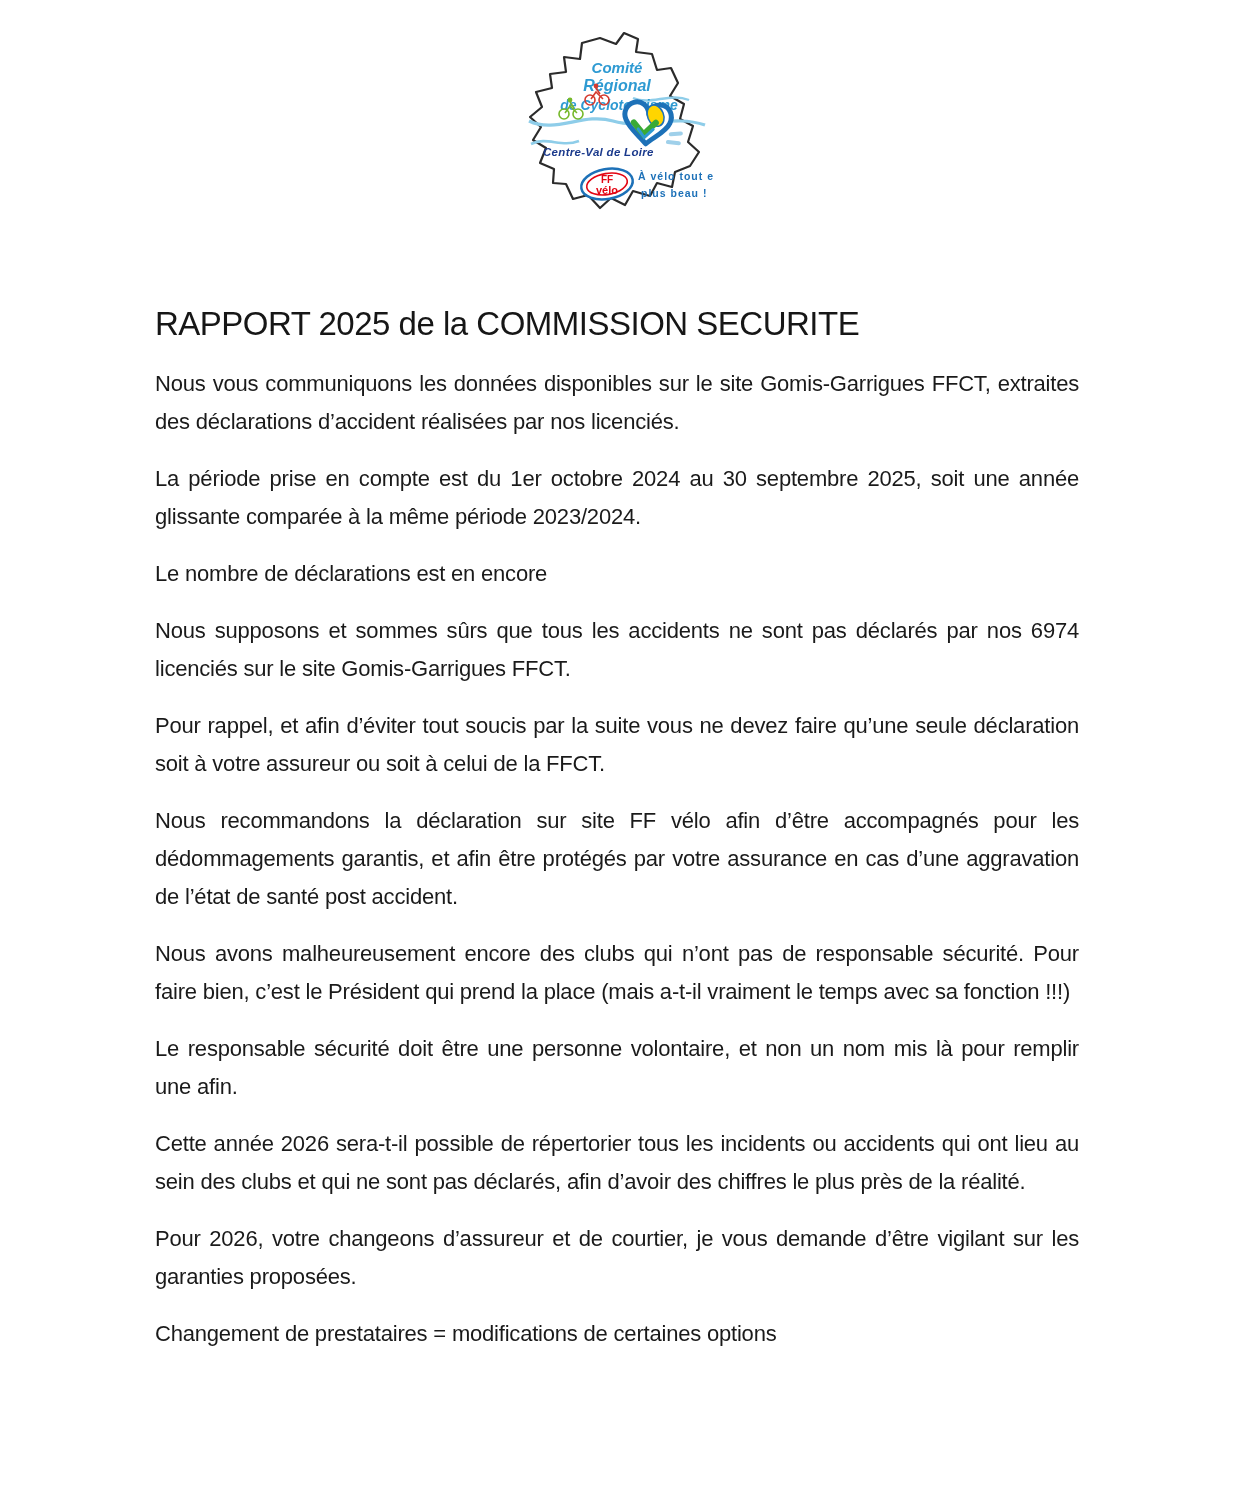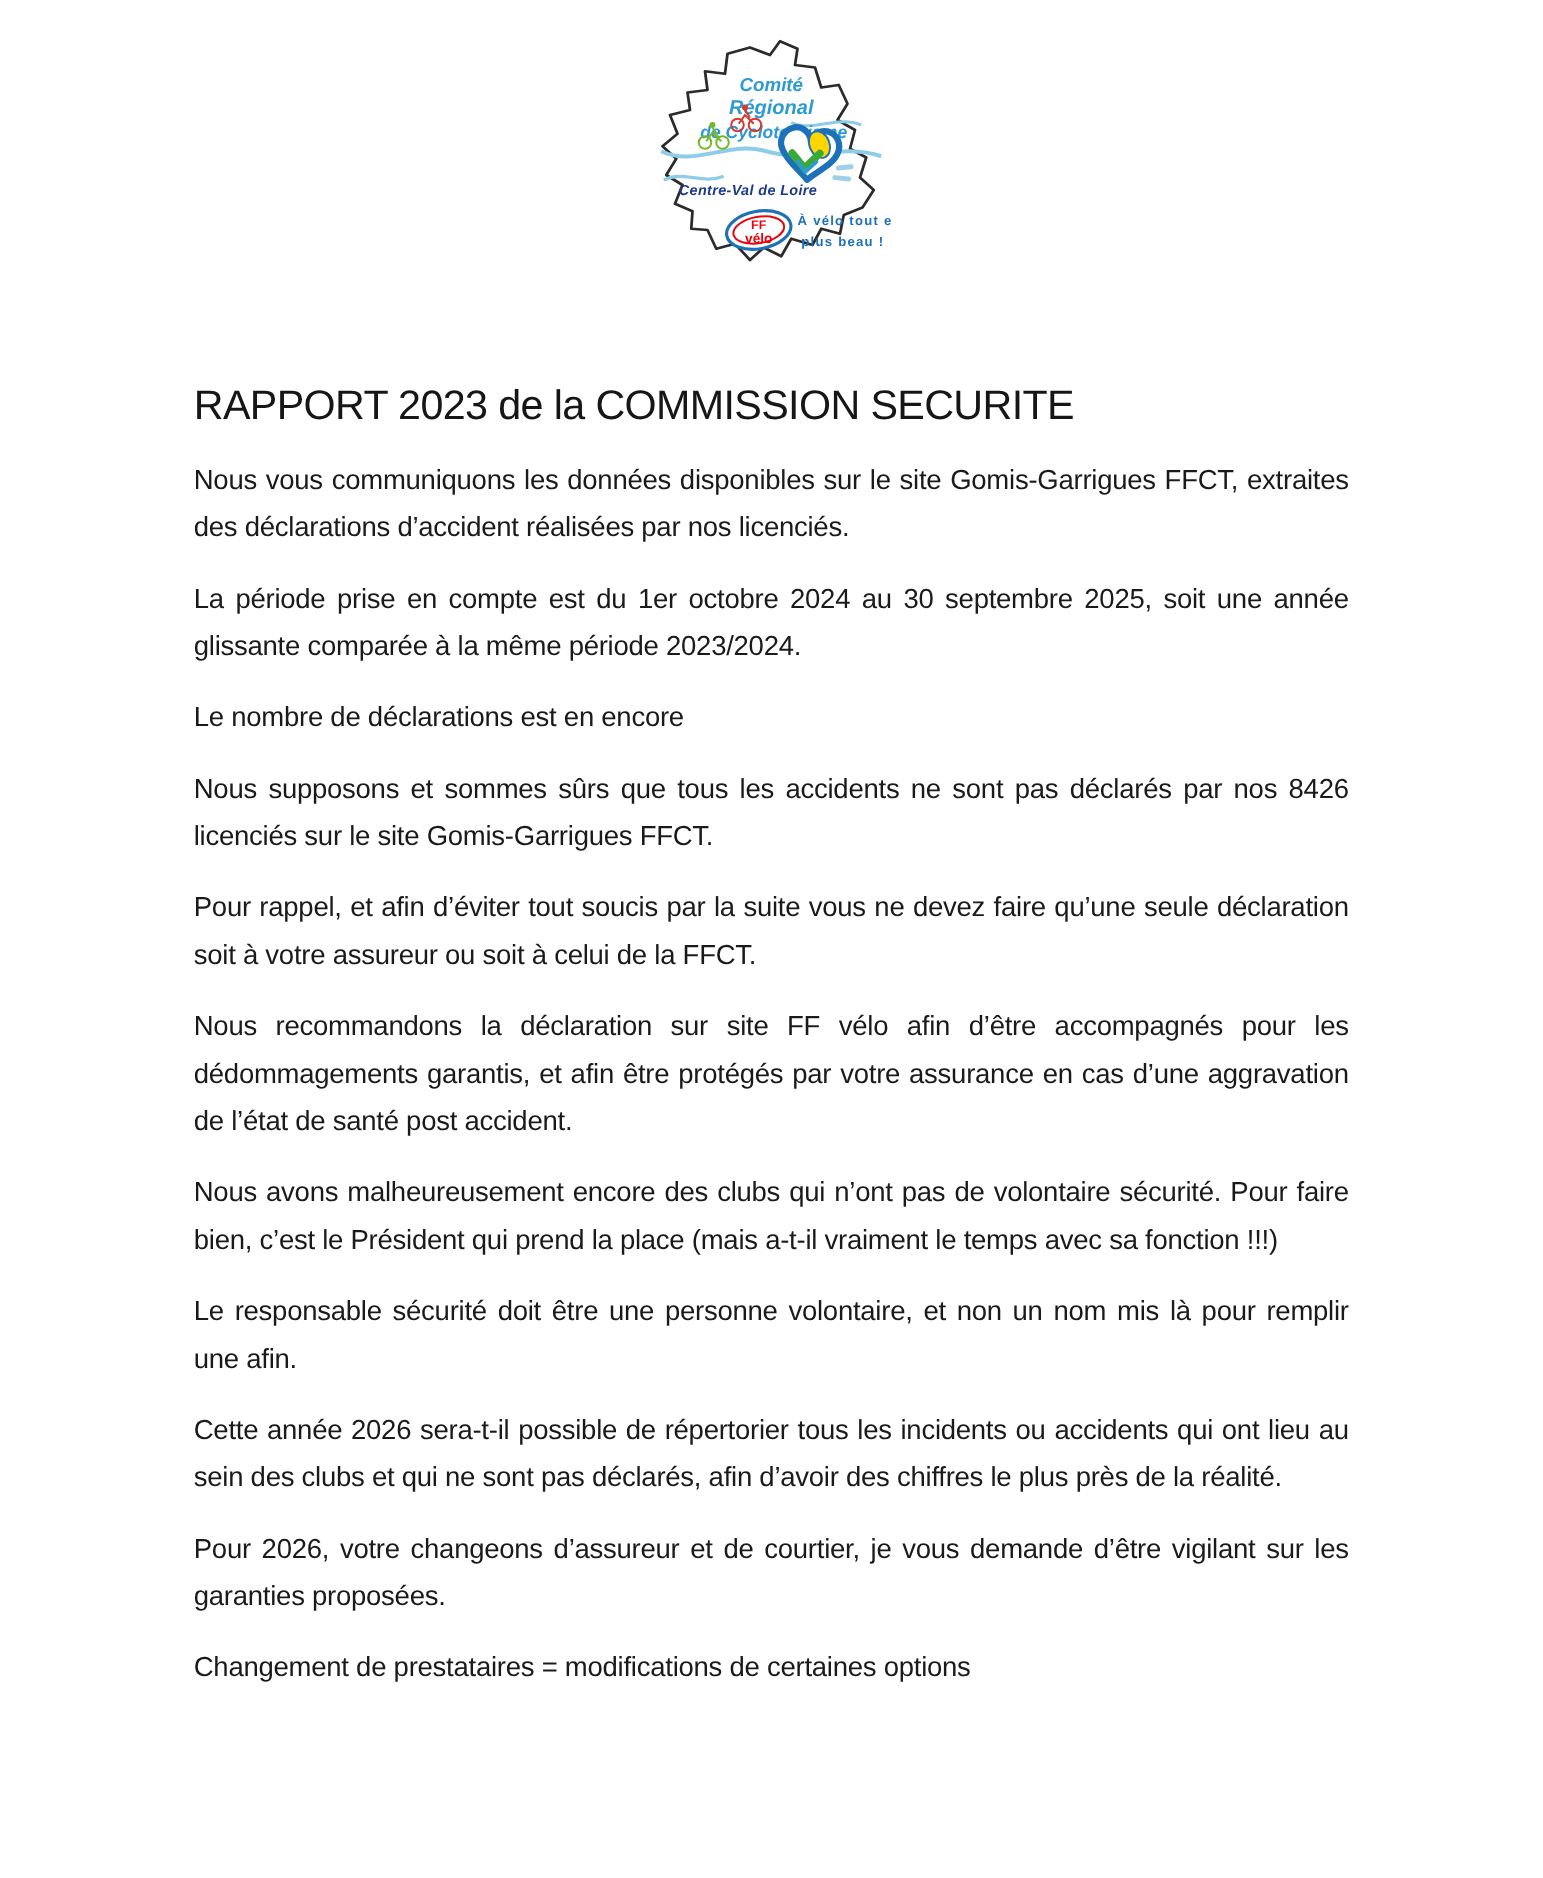--- a/index.html
+++ b/index.html
@@ -96,29 +96,29 @@
         <ellipse cx="0" cy="0" rx="20.5" ry="10.5" transform="rotate(-10)" fill="none" stroke="#e30613" stroke-width="1.6"></ellipse>
         <text x="0" y="-1" text-anchor="middle" font-size="10" font-weight="bold" fill="#e30613">FF</text>
         <text x="0" y="10" text-anchor="middle" font-size="11" font-weight="bold" fill="#e30613">vélo</text>
       </g>
 
       <text x="117" y="154" font-size="10.5" font-weight="bold" fill="#1d71b8" letter-spacing="1">À vélo tout est</text>
       <text x="120" y="171" font-size="10.5" font-weight="bold" fill="#1d71b8" letter-spacing="1">plus beau !</text>
     </svg>
   </div>
 
-  <h1 class="doc-title">RAPPORT 2023 de la COMMISSION SECURITE</h1>
+  <h1 class="doc-title">RAPPORT 2025 de la COMMISSION SECURITE</h1>
 
   <div class="doc-body">
     <p class="first">Nous vous communiquons les données disponibles sur le site Gomis-Garrigues FFCT, extraites des déclarations d’accident réalisées par nos licenciés.</p>
     <p>La période prise en compte est du 1er octobre 2024 au 30 septembre 2025, soit une année glissante comparée à la même période 2023/2024.</p>
     <p>Le nombre de déclarations est en encore</p>
-    <p>Nous supposons et sommes sûrs que tous les accidents ne sont pas déclarés par nos 8426 licenciés sur le site Gomis-Garrigues FFCT.</p>
+    <p>Nous supposons et sommes sûrs que tous les accidents ne sont pas déclarés par nos 6974 licenciés sur le site Gomis-Garrigues FFCT.</p>
     <p>Pour rappel, et afin d’éviter tout soucis par la suite vous ne devez faire qu’une seule déclaration soit à votre assureur ou soit à celui de la FFCT.</p>
     <p>Nous recommandons la déclaration sur site FF vélo afin d’être accompagnés pour les dédommagements garantis, et afin être protégés par votre assurance en cas d’une aggravation de l’état de santé post accident.</p>
-    <p>Nous avons malheureusement encore des clubs qui n’ont pas de volontaire sécurité. Pour faire bien, c’est le Président qui prend la place (mais a-t-il vraiment le temps avec sa fonction !!!)</p>
+    <p>Nous avons malheureusement encore des clubs qui n’ont pas de responsable sécurité. Pour faire bien, c’est le Président qui prend la place (mais a-t-il vraiment le temps avec sa fonction !!!)</p>
     <p>Le responsable sécurité doit être une personne volontaire, et non un nom mis là pour remplir une afin.</p>
     <p>Cette année 2026 sera-t-il possible de répertorier tous les incidents ou accidents qui ont lieu au sein des clubs et qui ne sont pas déclarés, afin d’avoir des chiffres le plus près de la réalité.</p>
     <p>Pour 2026, votre changeons d’assureur et de courtier, je vous demande d’être vigilant sur les garanties proposées.</p>
     <p>Changement de prestataires = modifications de certaines options</p>
   </div>
 
 </div>
 
 </body></html>

